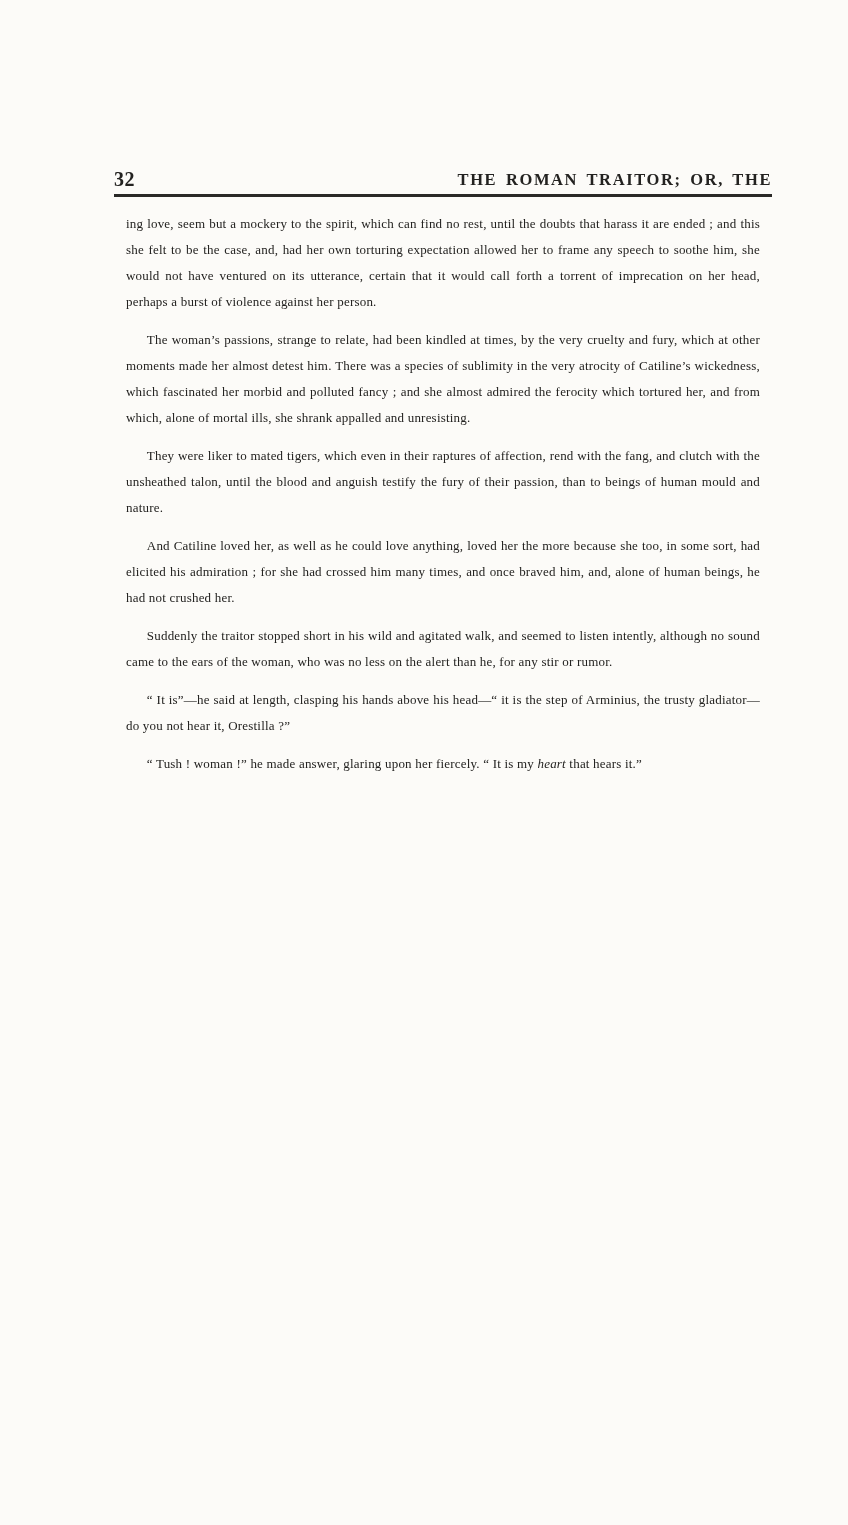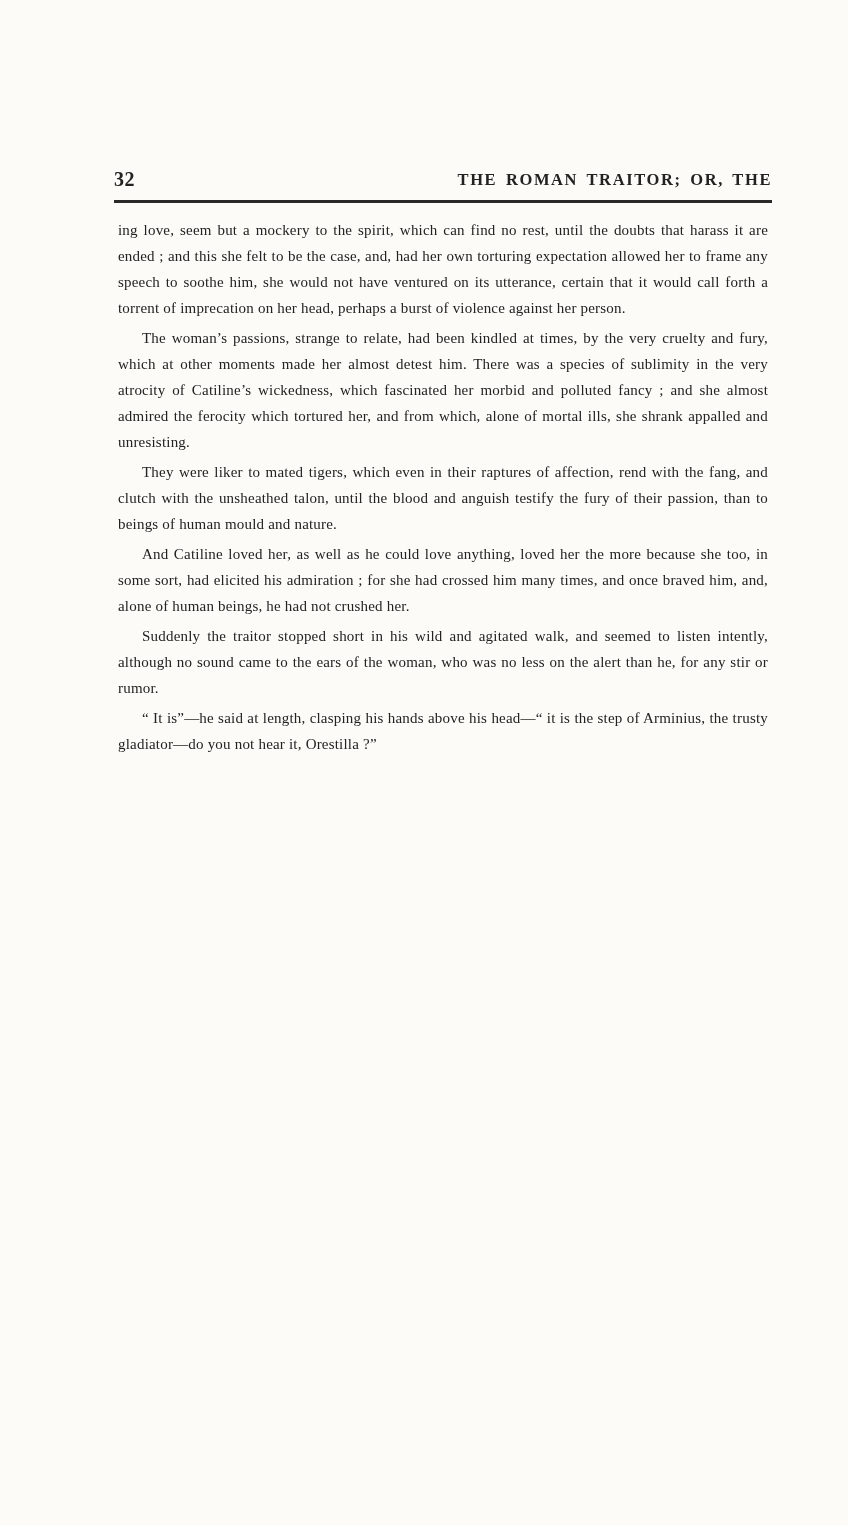--- a/index.html
+++ b/index.html
@@ -22,21 +22,20 @@
   }
   .text-block {
     position: absolute;
     left: 114px;
     top: 168px;
     width: 658px;
   }
   .running-head {
     position: relative;
     height: 26px;
-    margin-bottom: 6px;
   }
   .page-number {
     position: absolute;
     left: 0;
     top: 0;
     font-size: 20px;
     font-weight: bold;
     letter-spacing: 0.5px;
     color: #232220;
   }
@@ -51,22 +50,22 @@
     letter-spacing: 1.6px;
     word-spacing: 3px;
     color: #232220;
   }
   .head-rule {
     height: 0;
     border-top: 3px solid #2a2927;
     margin-bottom: 14px;
   }
   .body-copy p {
-    margin: 4px;
-    font-size: 15px;
+    margin: 12px;
+    font-size: 13px;
     line-height: 26px;
     text-align: justify;
     text-indent: 1.6em;
     letter-spacing: 0.2px;
   }
   .body-copy p.noindent {
     text-indent: 0;
   }
   .body-copy em {
     font-style: italic;
@@ -85,16 +84,17 @@
 
     <div class="head-rule"></div>
 
     <div class="body-copy">
       <p class="noindent">ing love, seem but a mockery to the spirit, which can find no rest, until the doubts that harass it are ended ;  and this she felt to be the case, and, had her own torturing expectation allowed her to frame any speech to soothe him, she would not have ventured on its utterance, certain that it would call forth a torrent of imprecation on her head, perhaps a burst of violence against her person.</p>
       <p>The woman’s passions, strange to relate, had been kindled at times, by the very cruelty and fury, which at other moments made her almost detest him.   There was a species of sublimity in the very atrocity of Catiline’s wickedness, which fascinated her morbid and polluted fancy ; and she almost admired the ferocity which tortured her, and from which, alone of mortal ills, she shrank appalled and unresisting.</p>
       <p>They were liker to mated tigers, which even in their raptures of affection, rend with the fang, and clutch with the unsheathed talon, until the blood and anguish testify the fury of their passion, than to beings of human mould and nature.</p>
       <p>And Catiline loved her, as well as he could love anything, loved her the more because she too, in some sort, had elicited his admiration ;  for she had crossed him many times, and once braved him, and, alone of human beings, he had not crushed her.</p>
       <p>Suddenly the traitor stopped short in his wild and agitated walk, and seemed to listen intently, although no sound came to the ears of the woman, who was no less on the alert than he, for any stir or rumor.</p>
       <p>“ It is”—he said at length, clasping his hands above his head—“ it is the step of Arminius, the trusty gladiator—do you not hear it, Orestilla ?”</p>
+      <p><span>“ Tush !  woman !”  he made answer, glaring upon her fiercely.    “ It is my </span><em>heart</em><span> that hears it.”</span></p>
     </div>
 
   </div>
 </div>
 
 </body></html>

